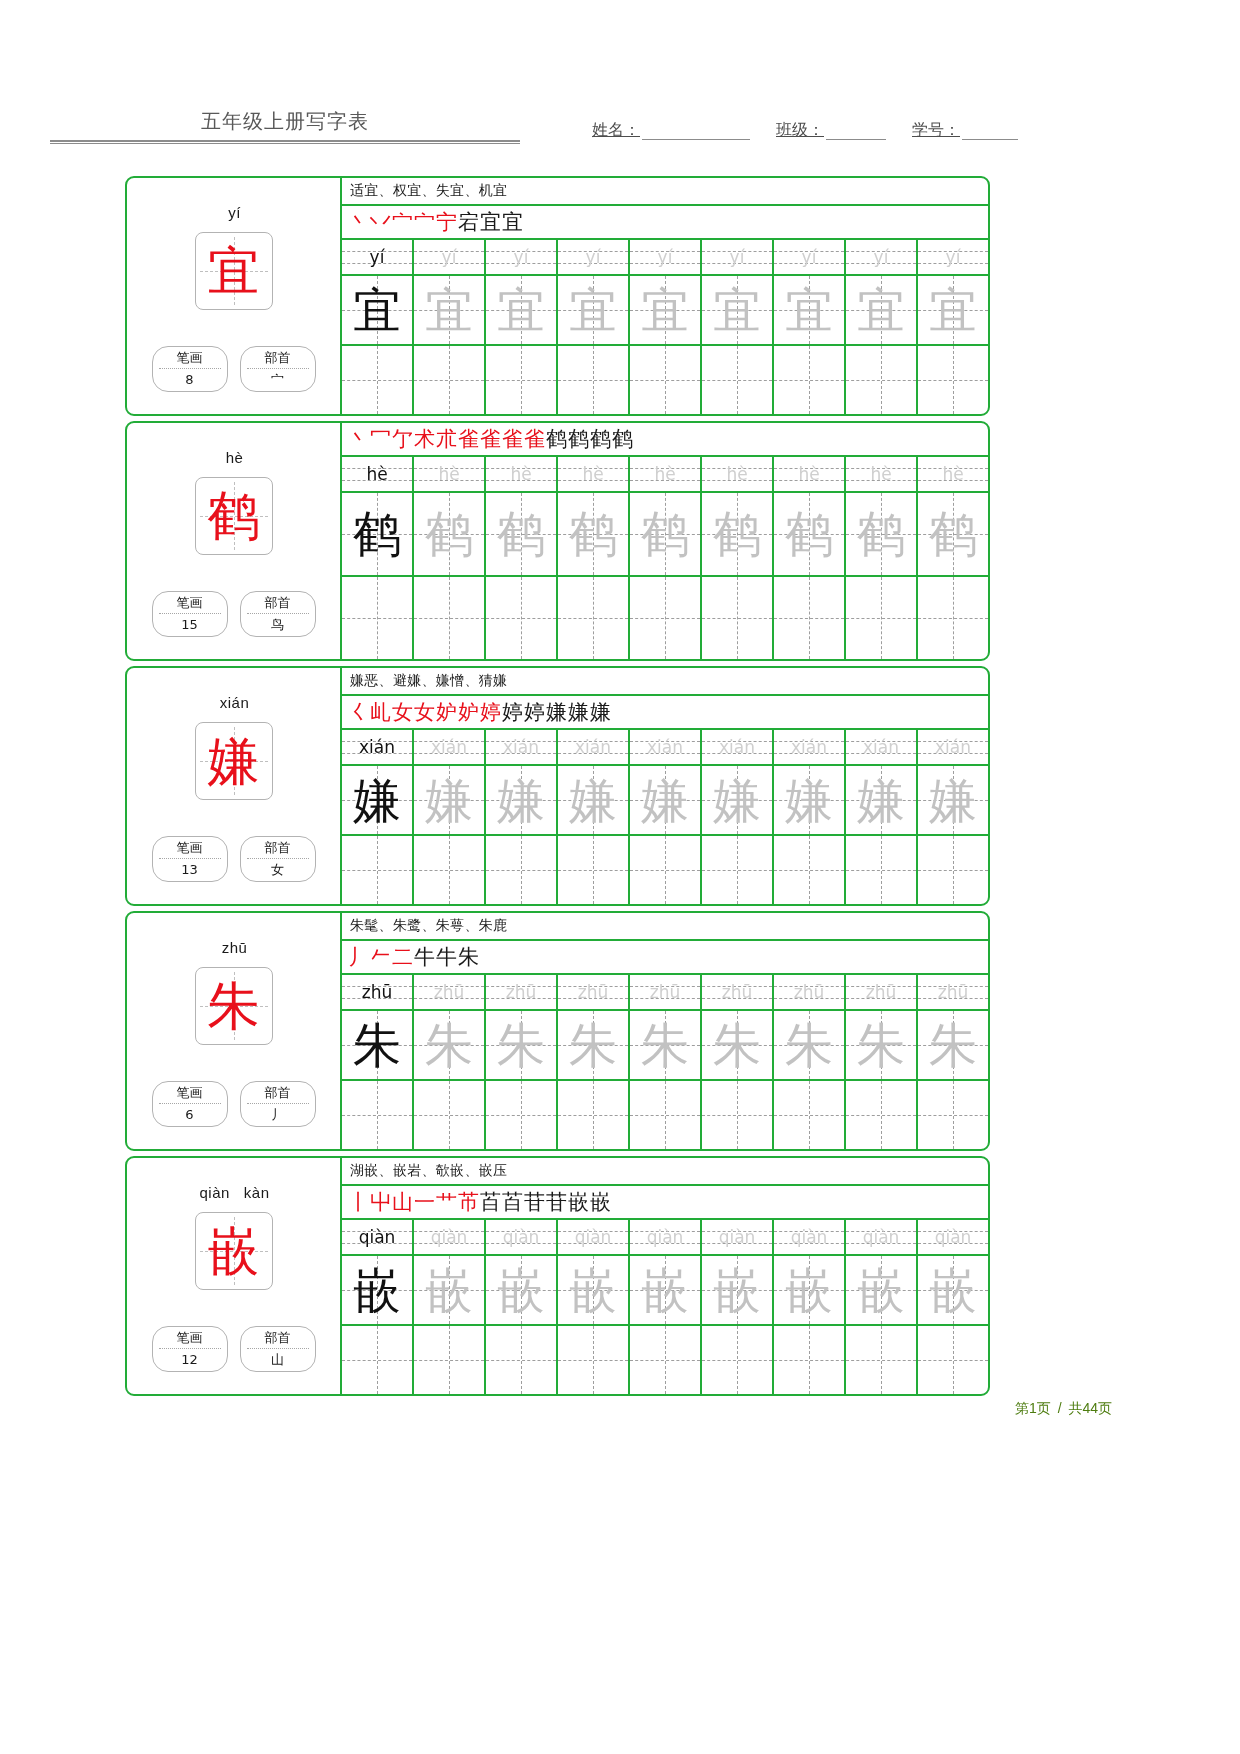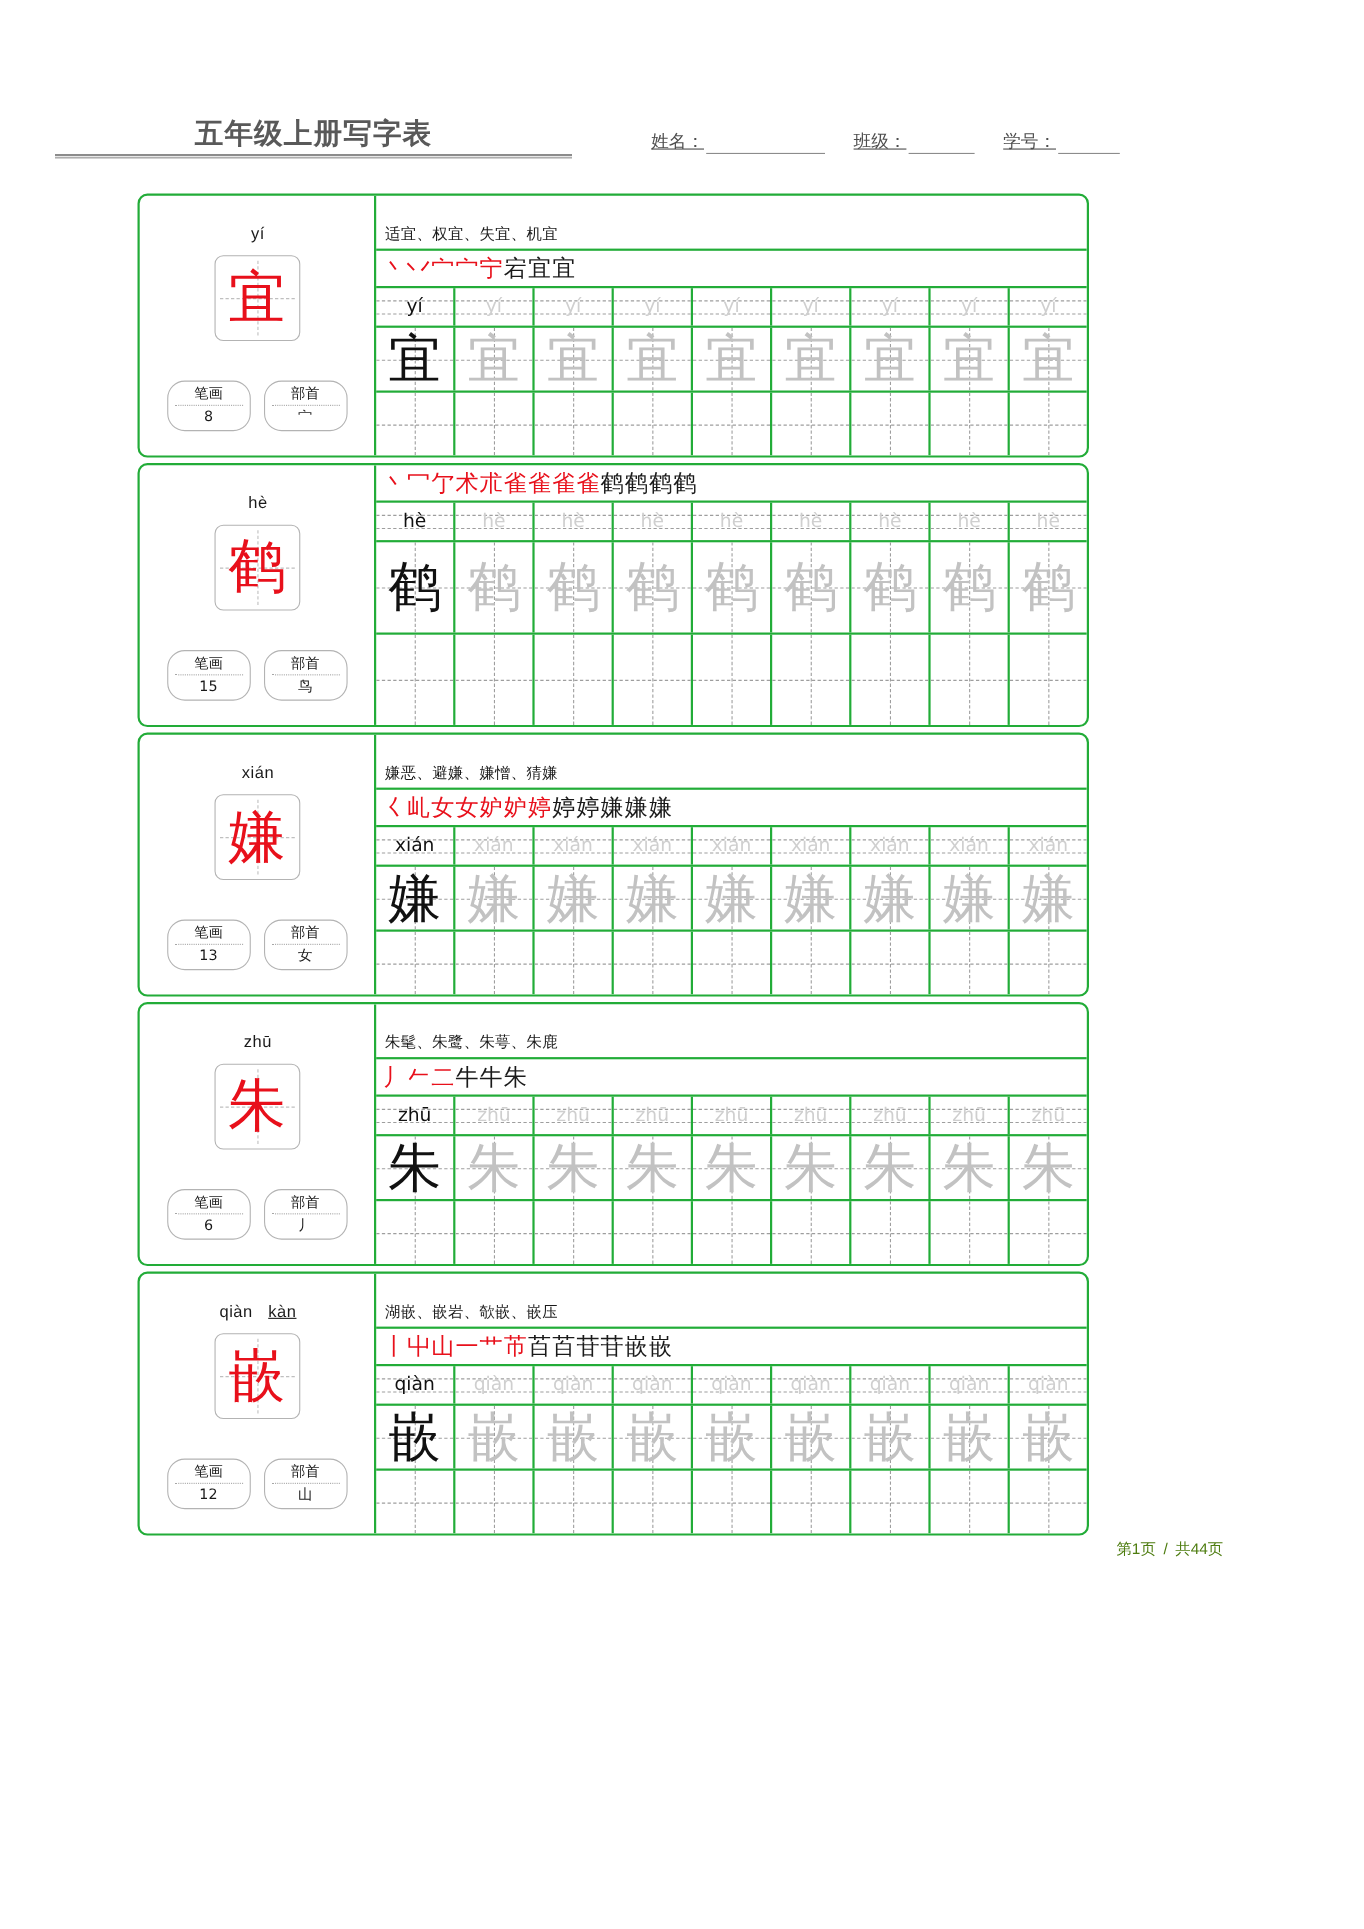--- a/index.html
+++ b/index.html
@@ -25,22 +25,22 @@
     width: 1240px;
     height: 60px;
   }
   .title-wrap {
     position: absolute;
     left: 50px; top: 0;
     width: 470px;
     text-align: center;
   }
   .title {
-    font-size: 26px;
-    font-weight: bold;
+    font-size: 20px;
+    font-weight: normal;
     color: #595959;
     letter-spacing: 1px;
     line-height: 34px;
     white-space: nowrap;
   }
   .title-rule {
     margin-top: 2px;
     border-top: 2px solid #8c8c8c;
     border-bottom: 1px solid #8c8c8c;
     height: 4px;
@@ -91,21 +91,21 @@
     border-right: 2px solid #22ac38;
   }
   .info-pinyin {
     position: absolute;
     top: 26px; left: 0; width: 215px;
     text-align: center;
     font-size: 15px;
     color: #1a1a1a;
     letter-spacing: 0.5px;
   }
-  .info-pinyin .py2 { margin-left: 14px; text-decoration: underline; }
+  .info-pinyin .py2 { margin-left: 14px; }
   .model-box {
     position: absolute;
     top: 54px; left: 50%;
     margin-left: -39px;
     width: 78px; height: 78px;
     border: 1px solid #b3b3b3;
     border-radius: 8px;
     background: #fff;
   }
   .model-box .vline, .model-box .hline {
@@ -169,21 +169,20 @@
     height: 28px;
     border-bottom: 2px solid #22ac38;
     display: flex;
     align-items: center;
     padding-left: 8px;
     font-size: 14px;
     color: #1a1a1a;
     letter-spacing: 0.3px;
     white-space: nowrap;
     overflow: hidden;
-    margin-top: 22px;
   }
   .row-strokes {
     height: 34px;
     border-bottom: 2px solid #22ac38;
     display: flex;
     align-items: center;
     padding-left: 6px;
     overflow: hidden;
   }
   .stroke-seq {

